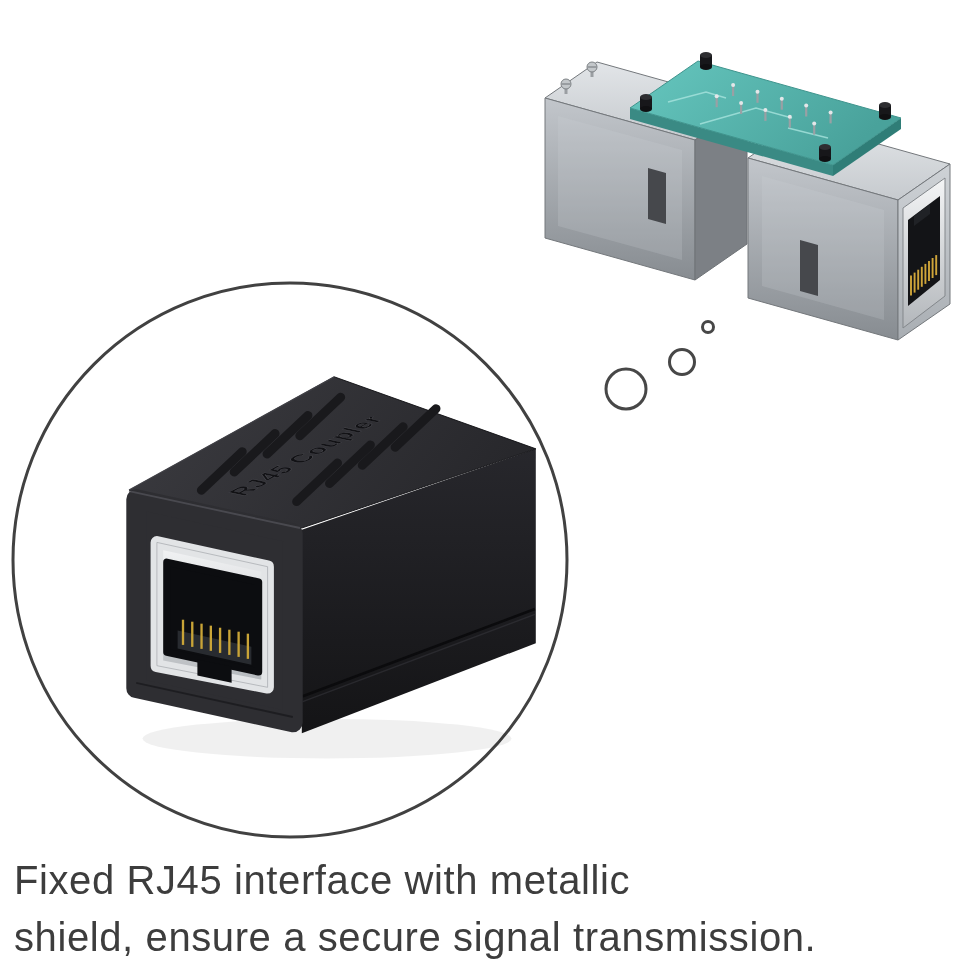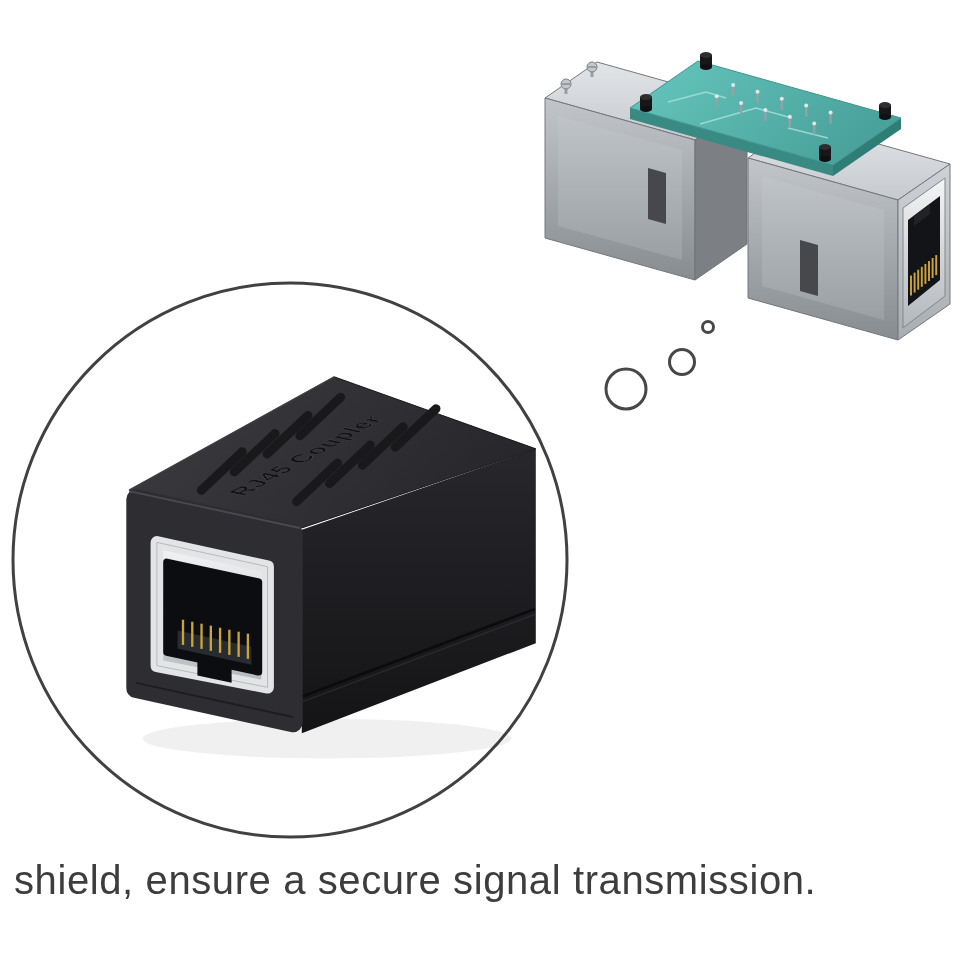--- a/index.html
+++ b/index.html
@@ -206,15 +206,16 @@
           <line x1="211.2" y1="658.8" x2="211.2" y2="630.8"></line>
             <line x1="221.5" y1="661" x2="221.5" y2="633"></line>
           <line x1="231.8" y1="663.2" x2="231.8" y2="635.2"></line>
             <line x1="242.1" y1="665.4" x2="242.1" y2="637.4"></line>
         </g>
       </g>
     </g>
   </svg>
 
   <div class="caption">
+    <div>Fixed RJ45 interface with metallic</div>
     <div>shield, ensure a secure signal transmission.</div>
   </div>
 </div>
 
 </body></html>

